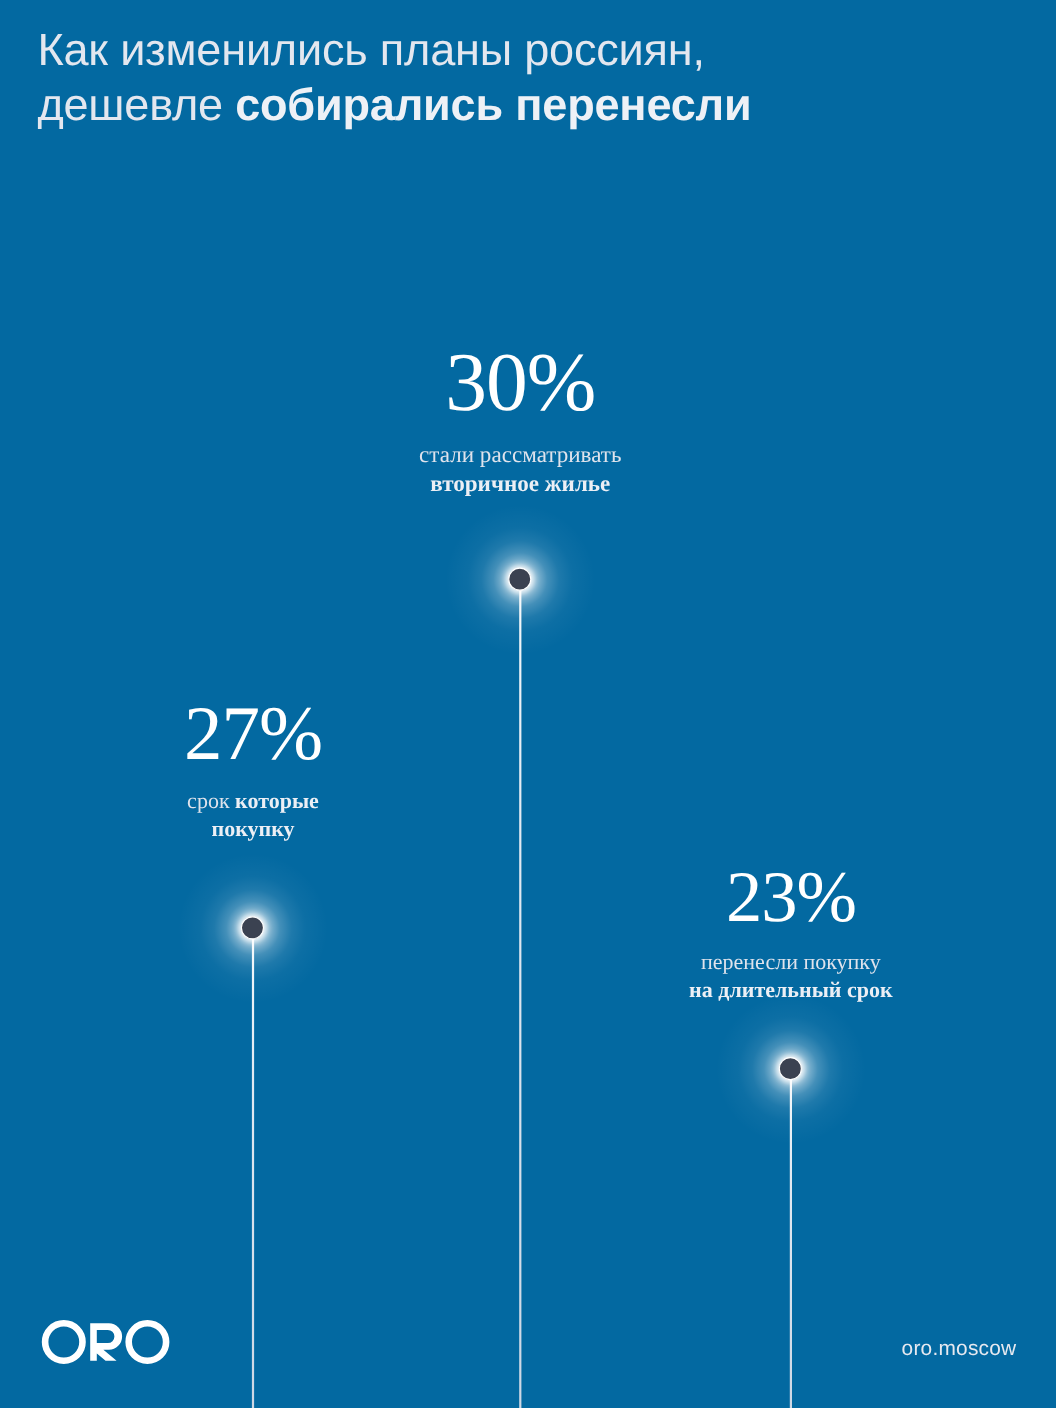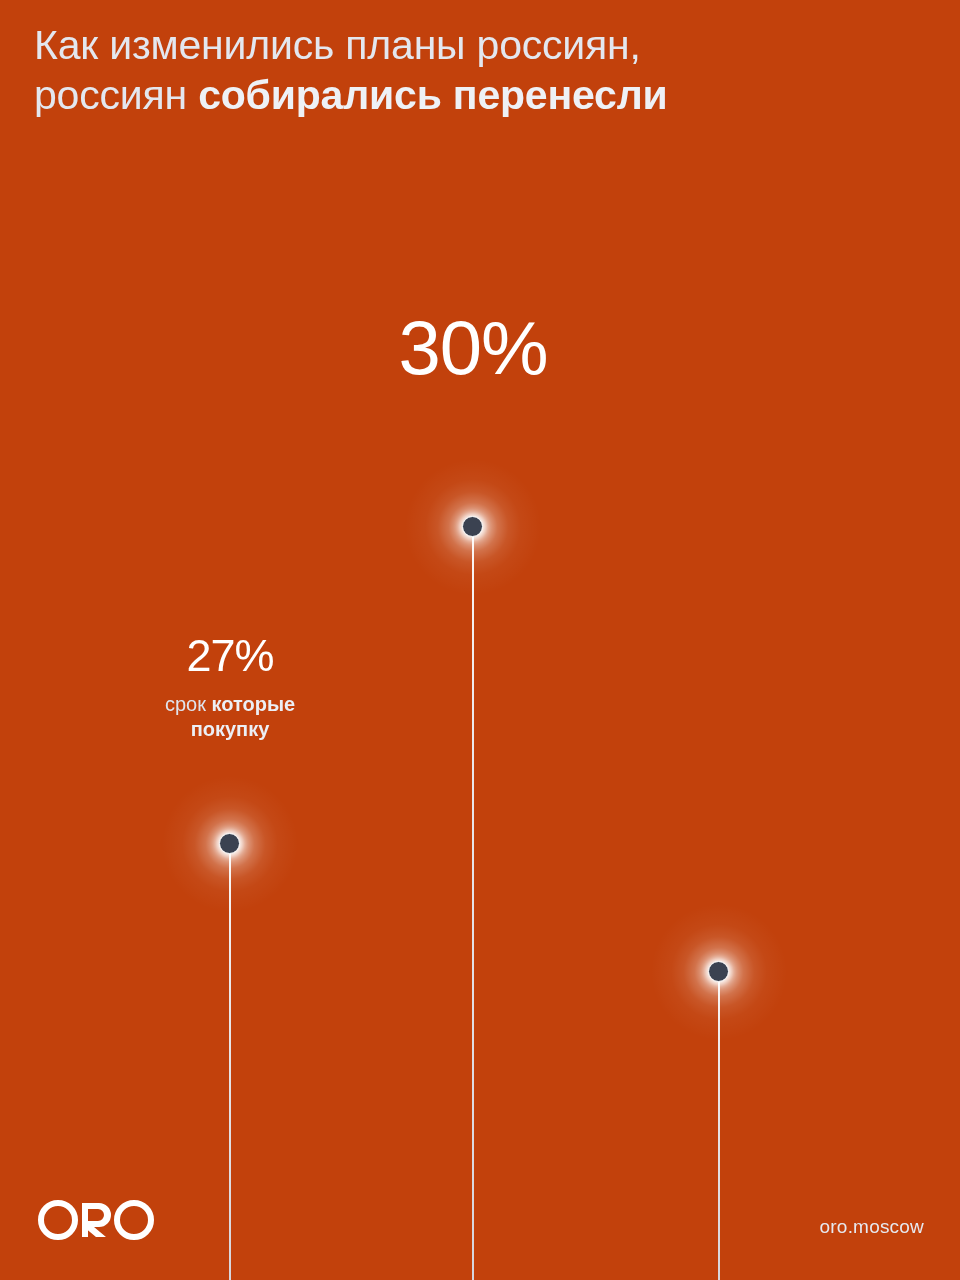--- a/index.html
+++ b/index.html
@@ -5,21 +5,21 @@
 <style>
   html, body {
     margin: 0;
     padding: 0;
     background: #555d72;
   }
   .canvas {
     position: relative;
     width: 960px;
     height: 1280px;
-    background: #c2410c;
+    background: #0369a1;
     overflow: hidden;
     font-family: "Liberation Sans", sans-serif;
     -webkit-font-smoothing: antialiased;
   }
 
   
   .title {
     position: absolute;
     left: 34px;
     top: 20px;
@@ -31,20 +31,21 @@
     font-weight: 400;
   }
   .title .b { font-weight: 700; color: #eef1f6; }
   .title .ln { display: block; white-space: nowrap; }
 
   
   .stat {
     position: absolute;
     text-align: center;
     transform: translateX(-50%);
+    font-family: Liberation Serif, serif;
   }
   .stat .value {
     display: block;
     color: #ffffff;
     font-weight: 300;
     letter-spacing: -1px;
     line-height: 1;
     white-space: nowrap;
   }
   .stat .caption {
@@ -55,21 +56,21 @@
     font-weight: 400;
     margin-top: 14px;
     white-space: nowrap;
   }
   .stat .caption .b { font-weight: 700; color: #eceff5; }
   .stat .caption .l2 { display: block; }
 
   .stat-a { left: 473px; top: 310px; }
   .stat-a .value { font-size: 76px; }
   .stat-b { left: 230px; top: 633px; }
-  .stat-b .value { font-size: 45px; }
+  .stat-b .value { font-size: 70px; }
   .stat-b .caption { font-size: 20px; line-height: 25px; }
   .stat-c { left: 719px; top: 783px; }
   .stat-c .value { font-size: 66px; }
   .stat-c .caption { font-size: 20px; line-height: 25px; }
 
   
   .pin {
     position: absolute;
     transform: translateX(-50%);
     width: 2px;
@@ -134,35 +135,46 @@
     letter-spacing: .2px;
   }
 </style>
 </head>
 <body>
 
 <div class="canvas">
 
   <div class="title">
     <span class="ln">Как изменились планы россиян,</span>
-    <span class="ln"><span>россиян </span><span class="b">собирались перенесли</span></span>
+    <span class="ln"><span>дешевле </span><span class="b">собирались перенесли</span></span>
   </div>
 
   <div class="stat stat-a">
     <span class="value">30%</span>
+    <span class="caption">
+      <span>стали рассматривать</span>
+      <span class="b l2">вторичное жилье</span>
+    </span>
   </div>
 
   <div class="stat stat-b">
     <span class="value">27%</span>
     <span class="caption">
       <span>срок </span><span class="b">которые</span>
       <span class="b l2">покупку</span>
     </span>
   </div>
 
+  <div class="stat stat-c">
+    <span class="value">23%</span>
+    <span class="caption">
+      <span>перенесли покупку</span>
+      <span class="b l2">на длительный срок</span>
+    </span>
+  </div>
 
   <div class="pin" style="left:473px; top:527px; height:753px;">
     <div class="stem" style="height:753px;"></div>
     <div class="glow"></div>
     <div class="dot"></div>
   </div>
 
   <div class="pin" style="left:230px; top:844px; height:436px;">
     <div class="stem" style="height:436px;"></div>
     <div class="glow"></div>

